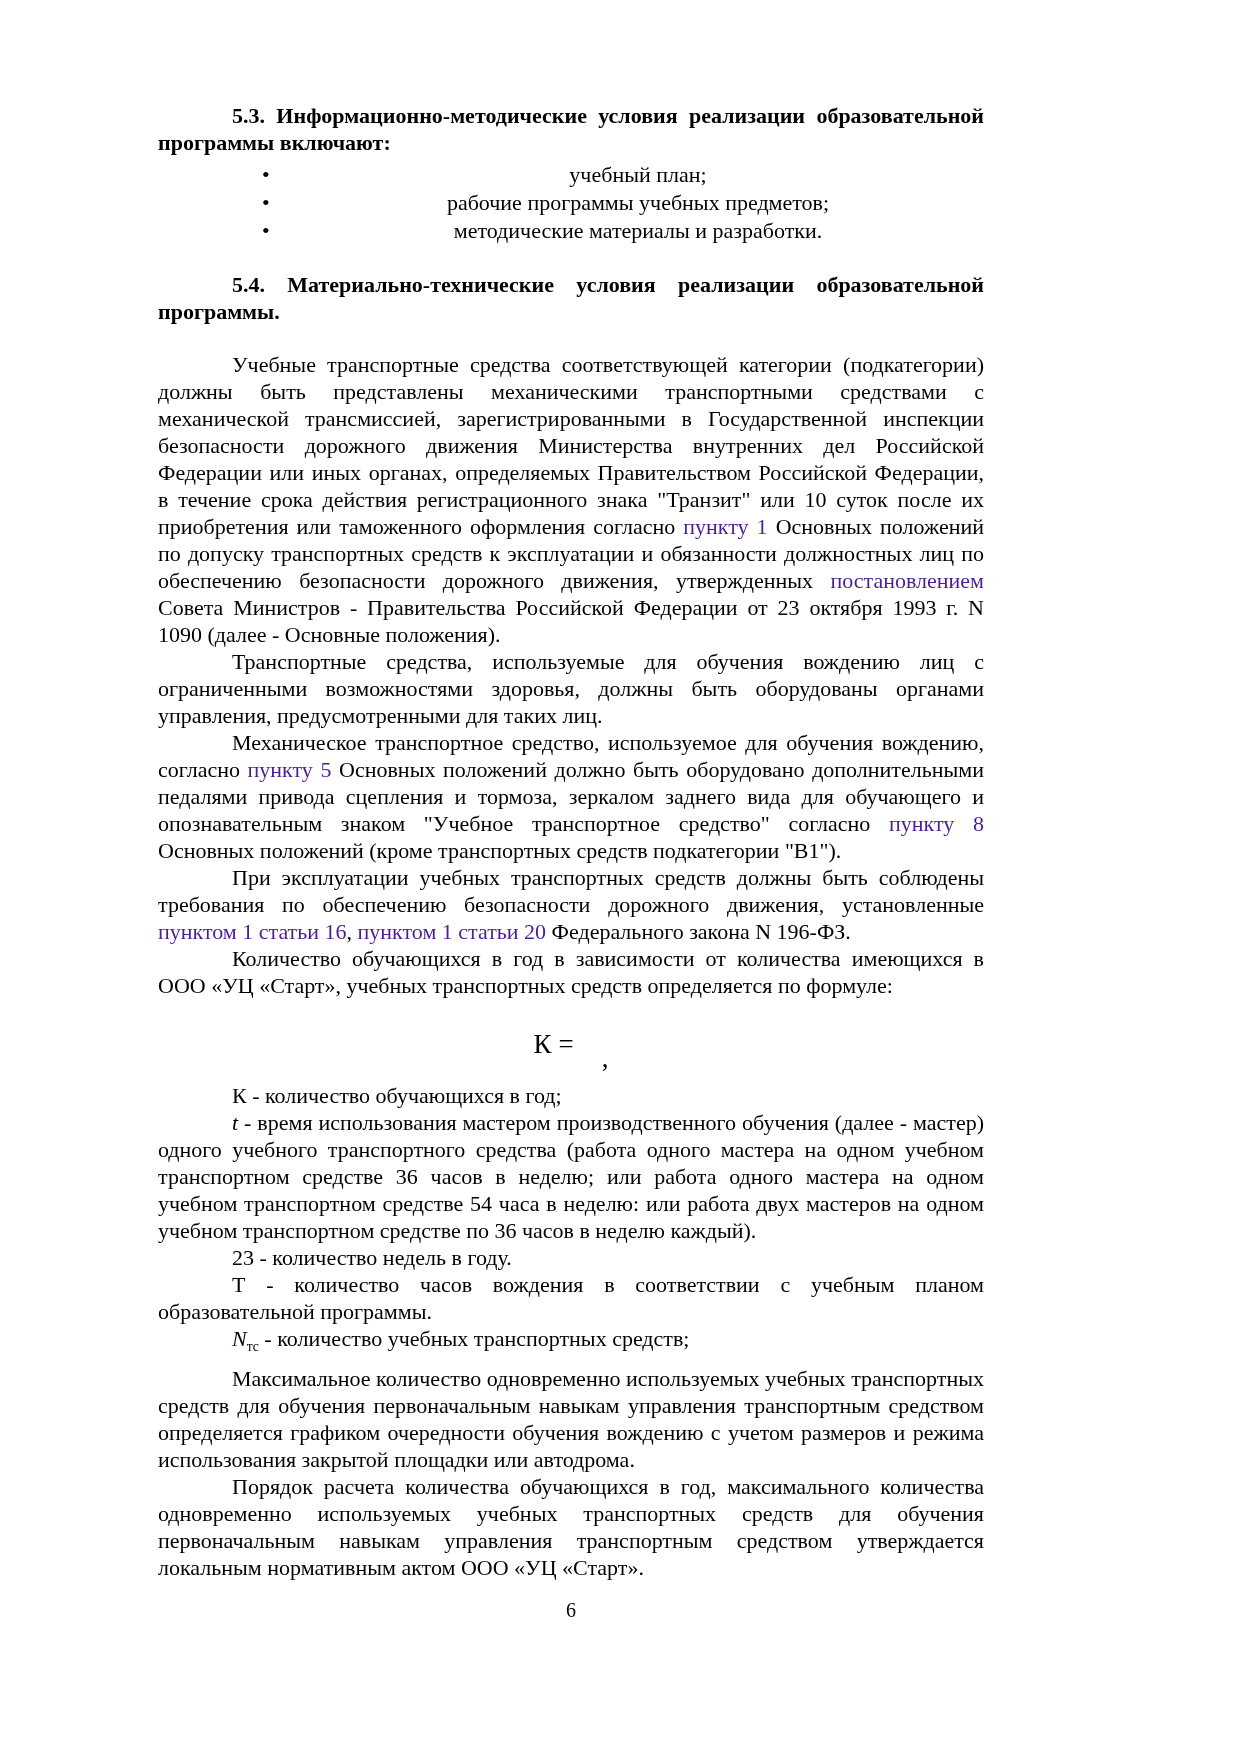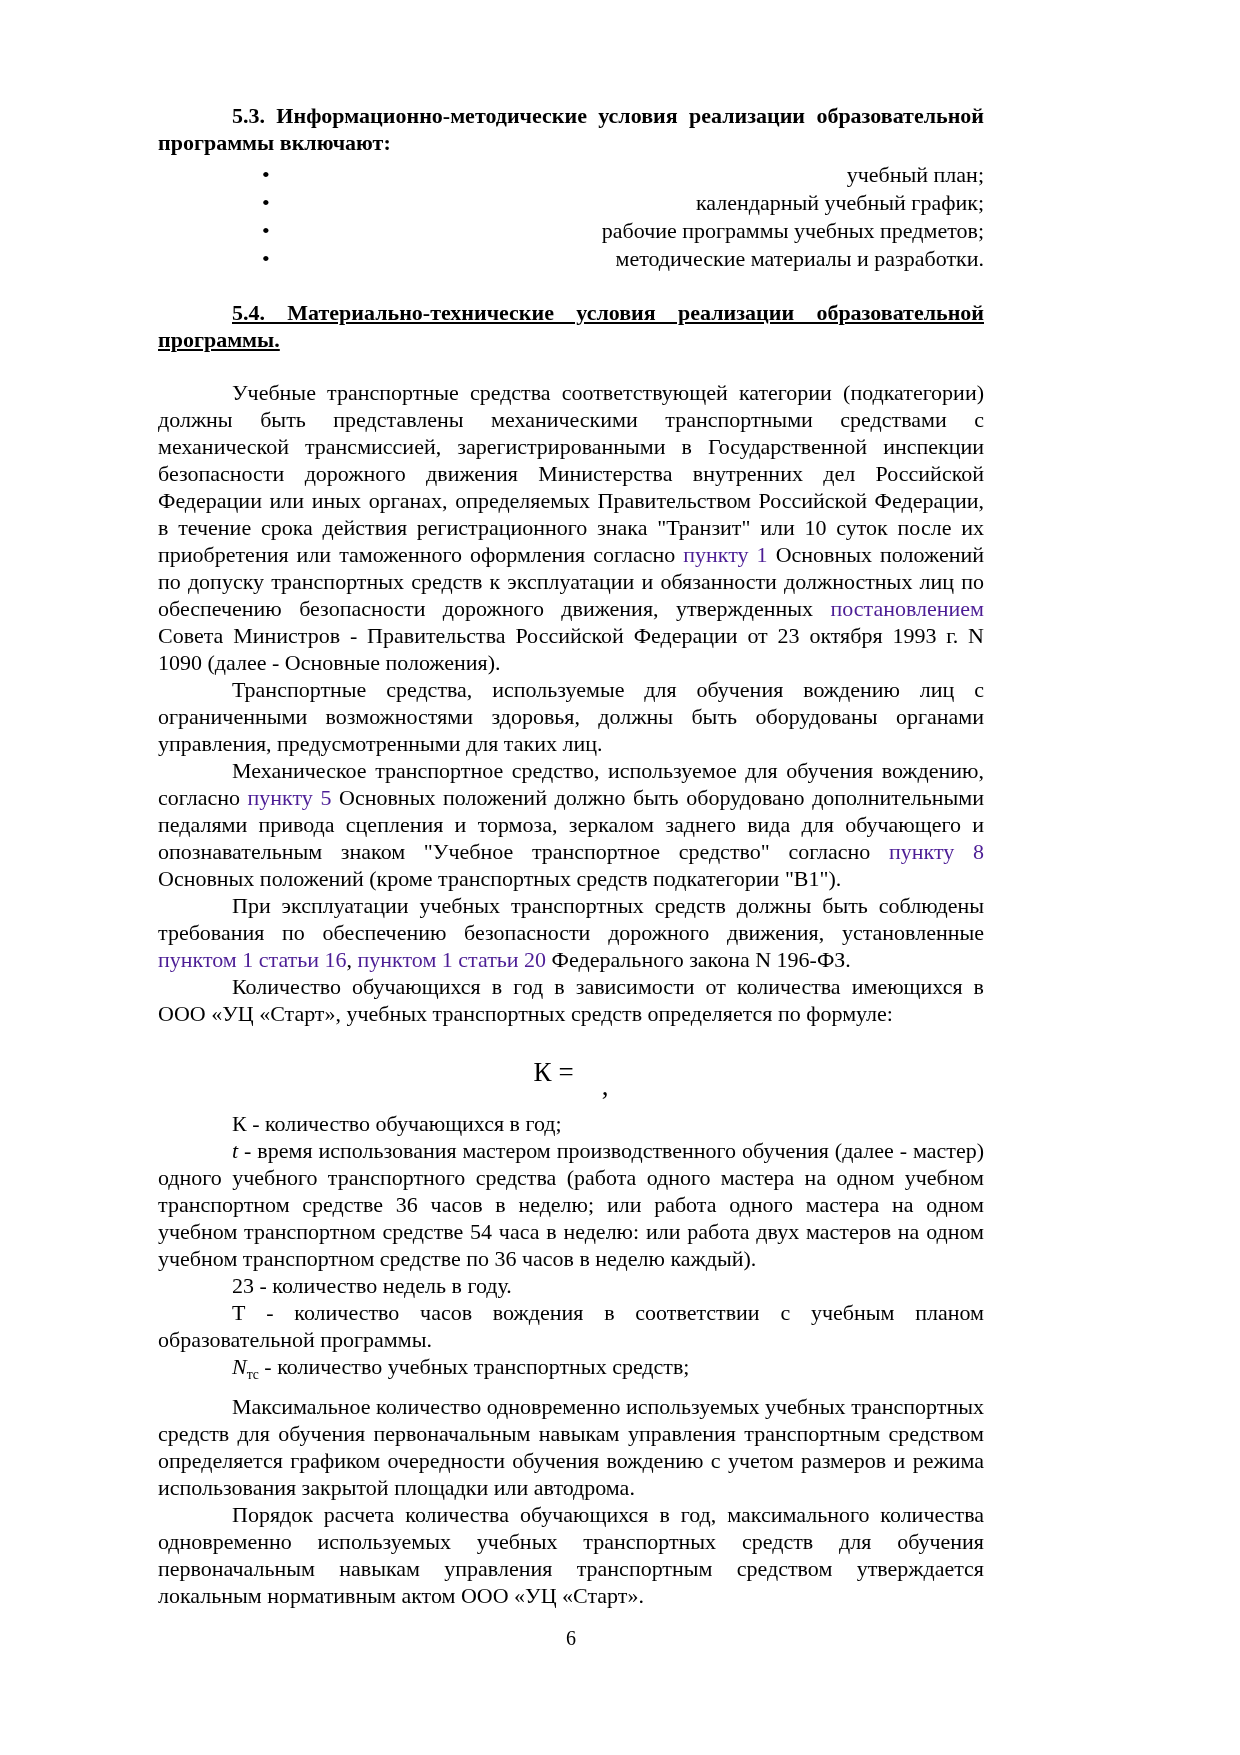--- a/index.html
+++ b/index.html
@@ -18,34 +18,34 @@
     font-size: 22px;
     line-height: 27px;
     color: #000000;
   }
   .para {
     margin: 0;
     text-align: justify;
     text-indent: 74px;
   }
   .bold { font-weight: bold; }
-  .h54 { margin-top: 26px; text-decoration: underline; }
+  .h54 { margin-top: 26px; }
   .gap-before { margin-top: 26px; }
   .gap-top { margin-top: 13px; }
 
   ul.bullets {
     list-style: none;
     margin: 5px 0 0 0;
     padding: 0;
   }
   ul.bullets li {
     position: relative;
     padding-left: 134px;
     line-height: 28px;
-    text-align: right;
+    text-align: center;
   }
   ul.bullets li .bullet-dot::before {
     content: "•";
     position: absolute;
     left: 104px;
     top: 0;
   }
 
   a.doclink, span.doclink {
     color: #4c1d95;
@@ -97,21 +97,20 @@
 </style>
 </head>
 <body>
 
 <div class="page">
 
   <p class="para bold">5.3. Информационно-методические условия реализации образовательной программы включают:</p>
 
   <ul class="bullets">
     <li><span class="bullet-dot"></span><span>учебный план;</span></li>
-    <li><span class="bullet-dot"></span><span>календарный учебный график;</span></li>
     <li><span class="bullet-dot"></span><span>рабочие программы учебных предметов;</span></li>
     <li><span class="bullet-dot"></span><span>методические материалы и разработки.</span></li>
   </ul>
 
   <p class="para bold h54">5.4. Материально-технические условия реализации образовательной программы.</p>
 
   <p class="para gap-before"><span>Учебные транспортные средства соответствующей категории (подкатегории) должны быть представлены механическими транспортными средствами с механической трансмиссией, зарегистрированными в Государственной инспекции безопасности дорожного движения Министерства внутренних дел Российской Федерации или иных органах, определяемых Правительством Российской Федерации, в течение срока действия регистрационного знака "Транзит" или 10 суток после их приобретения или таможенного оформления согласно </span><a class="doclink" href="#">пункту 1</a><span> Основных положений по допуску транспортных средств к эксплуатации и обязанности должностных лиц по обеспечению безопасности дорожного движения, утвержденных </span><a class="doclink" href="#">постановлением</a><span> Совета Министров - Правительства Российской Федерации от 23 октября 1993 г. N 1090 (далее - Основные положения).</span></p>
   <p class="para"><span>Транспортные средства, используемые для обучения вождению лиц с ограниченными возможностями здоровья, должны быть оборудованы органами управления, предусмотренными для таких лиц.</span></p>
   <p class="para"><span>Механическое транспортное средство, используемое для обучения вождению, согласно </span><a class="doclink" href="#">пункту 5</a><span> Основных положений должно быть оборудовано дополнительными педалями привода сцепления и тормоза, зеркалом заднего вида для обучающего и опознавательным знаком "Учебное транспортное средство" согласно </span><a class="doclink" href="#">пункту 8</a><span> Основных положений (кроме транспортных средств подкатегории "В1").</span></p>
   <p class="para"><span>При эксплуатации учебных транспортных средств должны быть соблюдены требования по обеспечению безопасности дорожного движения, установленные </span><a class="doclink" href="#">пунктом 1 статьи 16</a><span>, </span><a class="doclink" href="#">пунктом 1 статьи 20</a><span> Федерального закона N 196-ФЗ.</span></p>

